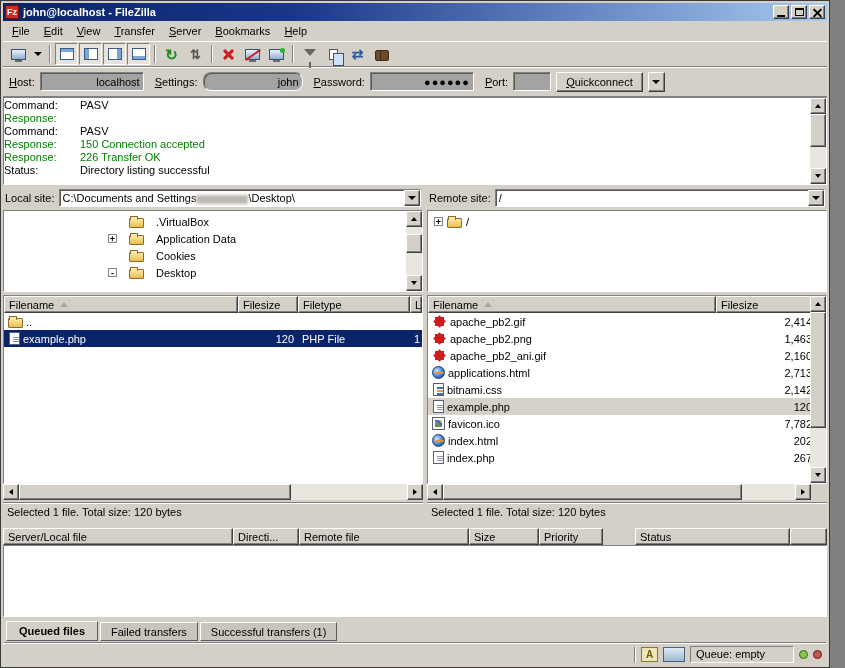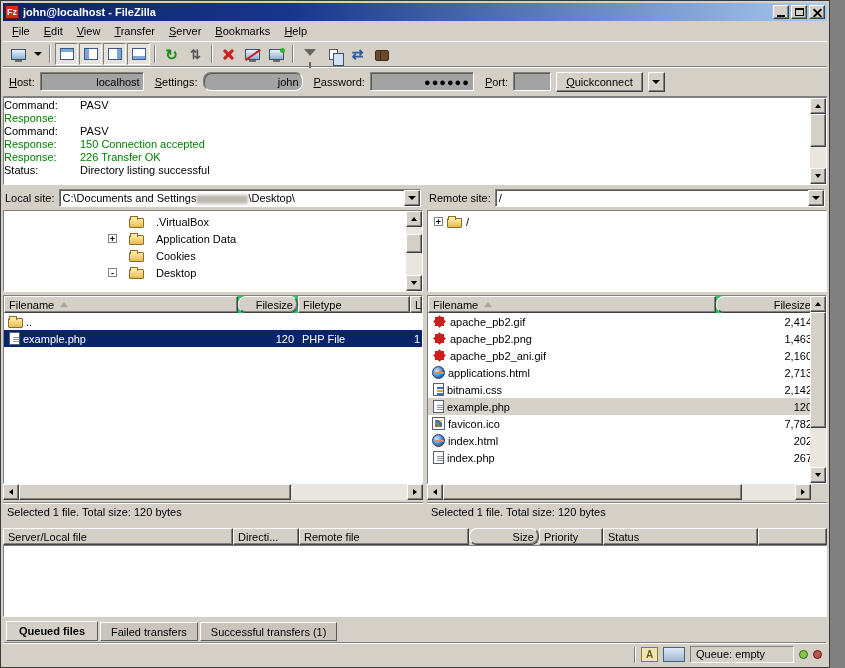--- a/index.html
+++ b/index.html
@@ -124,21 +124,21 @@
   .fi-ico::after { content:""; position:absolute; inset:2px; background:linear-gradient(45deg,#d05050 25%,#55a055 25% 50%,#5060c8 50% 75%,#d8c84a 75%); }
   .fi-broken::before,.fi-broken::after { content:""; position:absolute; left:3px; top:2px; width:9px; height:9px; background:#cf1d1d; }
   .fi-broken::after { transform:rotate(45deg); }
 
   
   .listwrap { display:flex; flex:none; border:1px solid; border-color:#808080 #fff #fff #808080; background:#fff; }
   .listmain { flex:1; display:flex; flex-direction:column; min-width:0; }
   .listhdr { height:17px; display:flex; background:#22c55e; flex:none; }
   .hcell { display:flex; align-items:center; padding:0 4px; white-space:nowrap; overflow:hidden;
     background:#d4d0c8; border:1px solid; border-color:#ffffff #404040 #404040 #ffffff; box-shadow:inset -1px -1px 0 #808080; }
-  .hcell.right { justify-content:flex-end;border-radius:8px; }
+  .hcell.right { justify-content:flex-start; }
   .sortup { width:0; height:0; border-left:4px solid transparent; border-right:4px solid transparent; border-bottom:5px solid #aaa69e; margin-left:6px; }
   .listbody { height:170px; background:#fff; overflow:hidden; }
   .frow { height:17px; display:flex; align-items:center; }
   .fcell { padding:0 4px; white-space:nowrap; overflow:hidden; display:flex; align-items:center; gap:3px; }
   .fcell.right { justify-content:flex-end; }
   .frow.sel { background:#0a246a; color:#fff; }
   .frow.sel-inactive { background:#d6d2ca; }
   .c-l-name{width:234px;flex:none;} .c-l-size{width:60px;flex:none;} .c-l-type{width:112px;flex:none;} .c-l-mod{flex:1;min-width:0;}
   .c-r-name{width:288px;flex:none;} .c-r-size{width:100px;flex:none;} .c-r-fill{flex:1;min-width:0;}
 
@@ -152,21 +152,21 @@
   .t-down{width:0;height:0;border-left:3px solid transparent;border-right:3px solid transparent;border-top:4px solid #000;}
   .t-left{width:0;height:0;border-top:3px solid transparent;border-bottom:3px solid transparent;border-right:4px solid #000;}
   .t-right{width:0;height:0;border-top:3px solid transparent;border-bottom:3px solid transparent;border-left:4px solid #000;}
 
   .panestatus { height:18px; flex:none; display:flex; align-items:center; padding:0 4px;
     border-top:1px solid #808080; box-shadow:inset 0 1px 0 #fff; margin-top:2px; }
 
   
   .queuehdr { height:17px; display:flex; margin-top:8px; flex:none; }
   .q-c0{width:230px;flex:none;} .q-c1{width:66px;flex:none;} .q-c2{width:170px;flex:none;}
-  .q-c3{width:70px;flex:none;} .q-c4{width:64px;flex:none;} .q-c5{width:155px;flex:none;} .q-fill{flex:1;min-width:0;}
+  .q-c3{width:70px;flex:none;} .q-c4{width:64px;flex:none;} .q-c5{width:155px;flex:none;margin-left:32px;} .q-fill{flex:1;min-width:0;}
   .queuebody { flex:1; min-height:0; background:#fff; border:1px solid; border-color:#808080 #fff #fff #808080; }
   .tabsrow { height:24px; display:flex; align-items:flex-end; gap:2px; padding:3px 0 0 3px; flex:none; }
   .tab { padding:3px 10px 2px; background:#c9c5bd; border:1px solid; border-color:#fff #5a5a5a #5a5a5a #fff; }
   .tab.active { background:#d4d0c8; font-weight:bold; padding:3px 12px 3px; }
 
   
   .statusbar { height:22px; flex:none; display:flex; align-items:center; gap:5px; padding:2px 5px 2px 4px;
     border-top:1px solid #fff; box-shadow:0 -2px 0 -1px #808080; margin-top:2px; }
   .sb-spacer { flex:1; }
   .sb-etch { width:2px; height:16px; border-left:1px solid #808080; border-right:1px solid #fff; }

